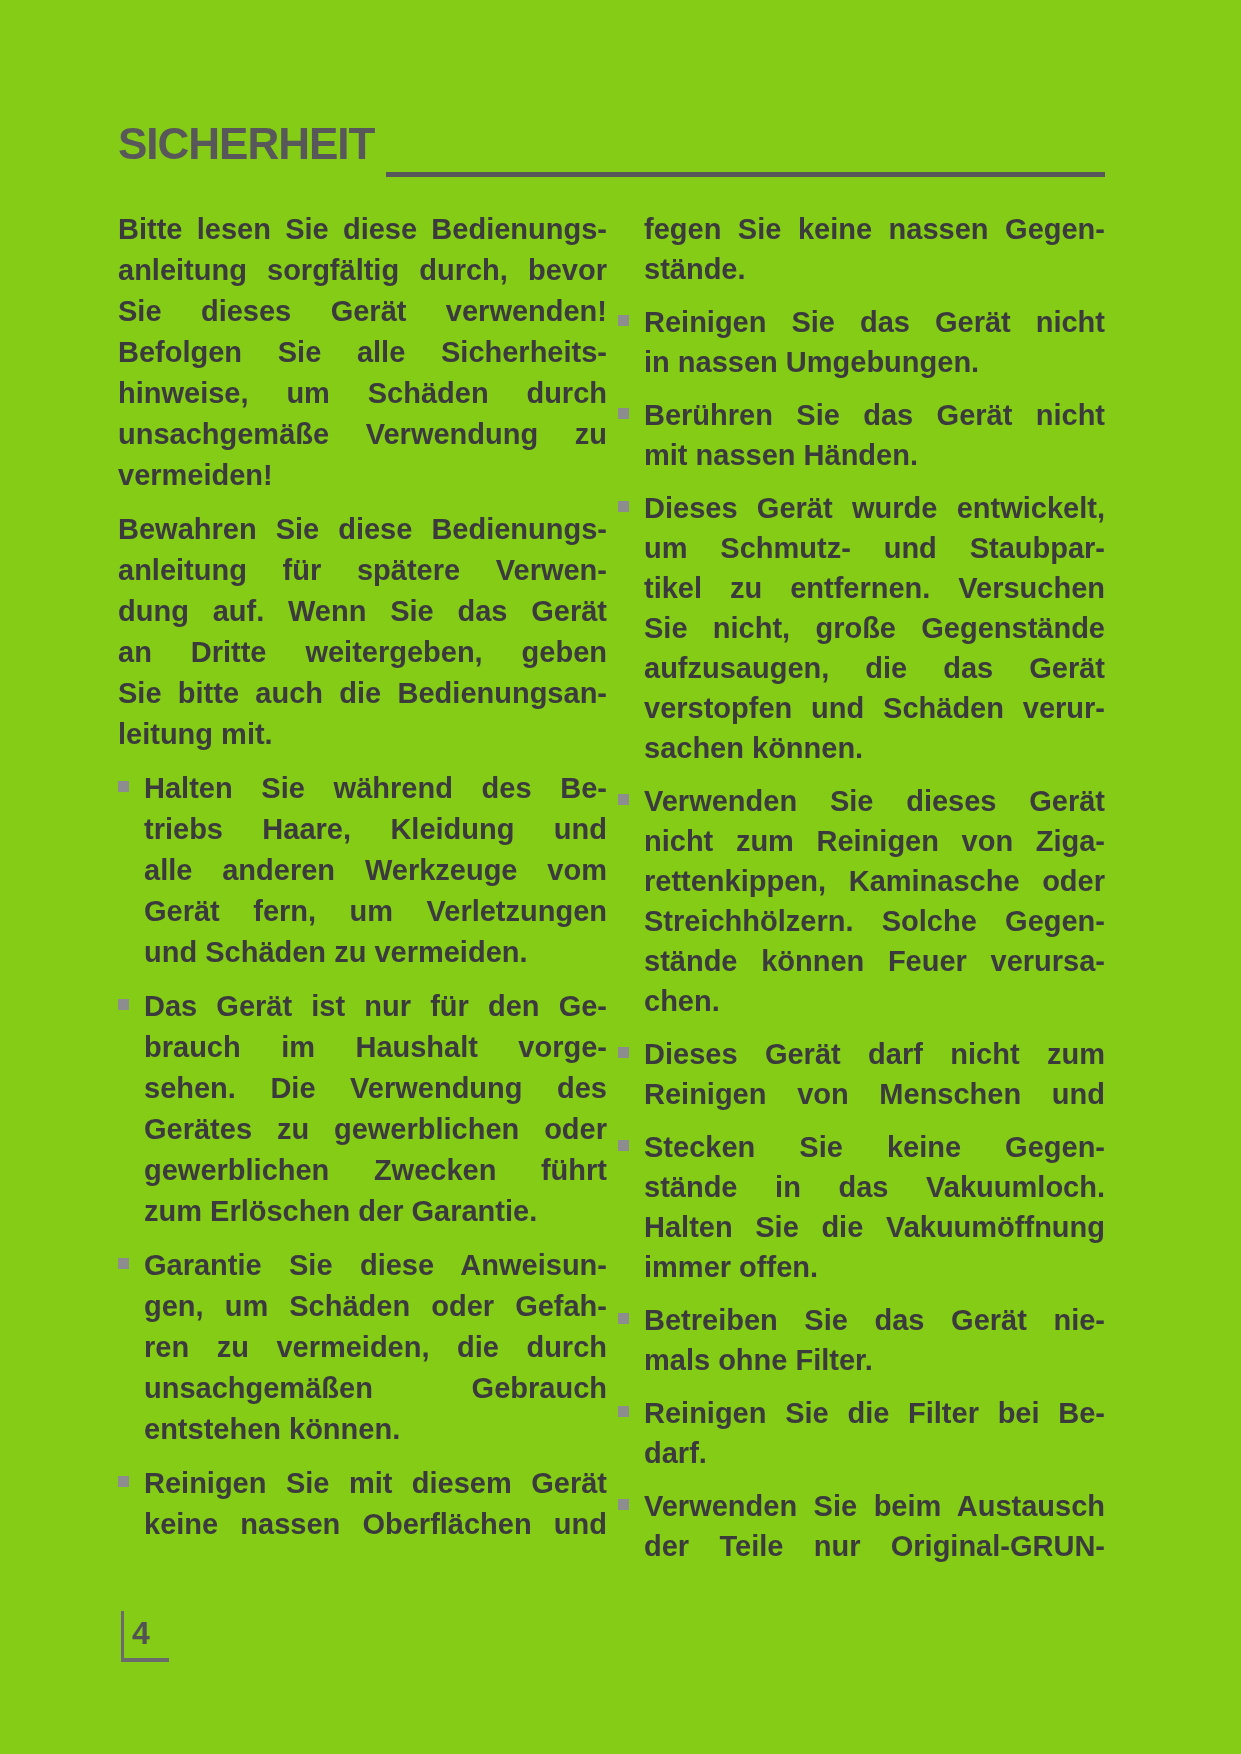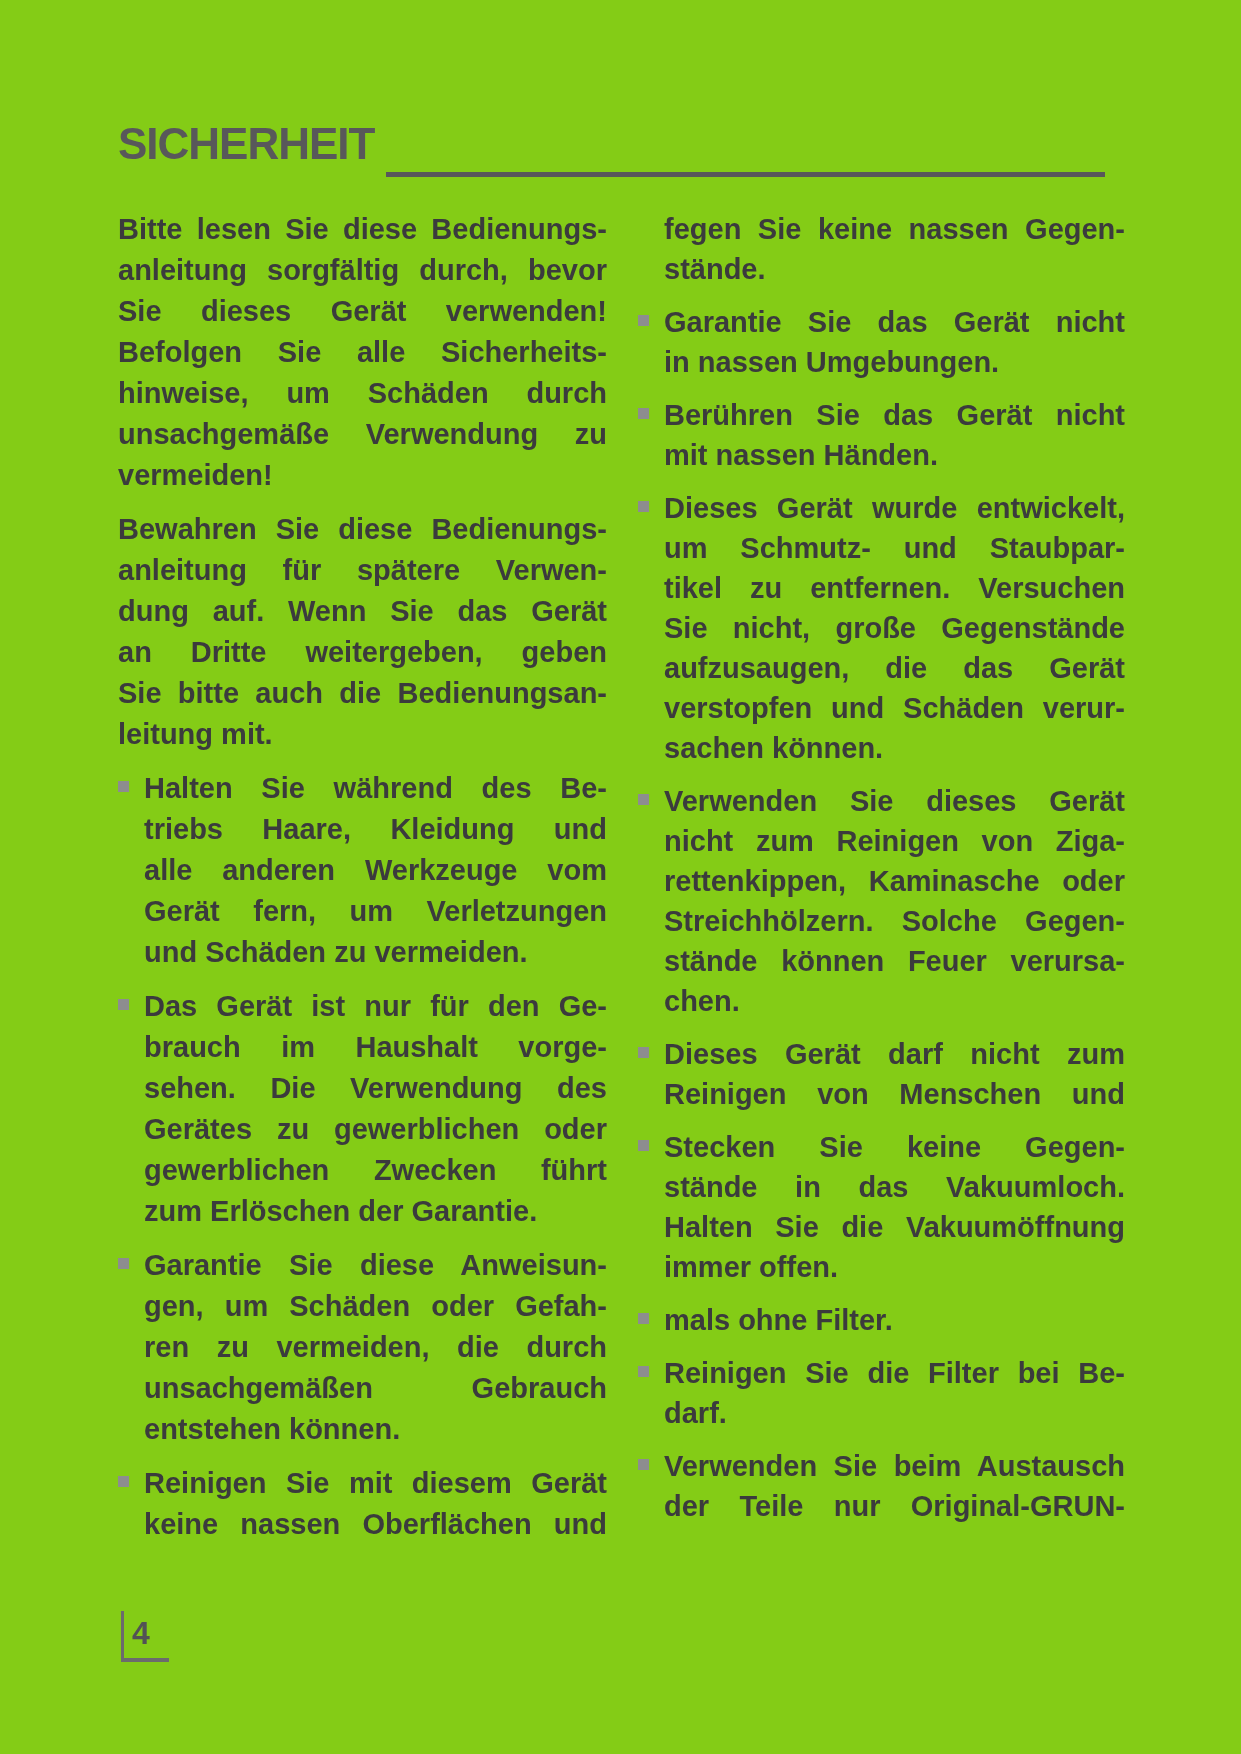--- a/index.html
+++ b/index.html
@@ -22,21 +22,21 @@
     width:719px; height:5px;
     background:var(--rule-color,#58585a);
   }
   .col {
     position:absolute; top:209px;
     color:var(--body-color,#3b3b3d);
     font-size:29px;
     font-weight:bold;
   }
   .col-left  { left:118px; width:489px; line-height:41px; }
-  .col-right { left:638px; width:487px; line-height:40px; }
+  .col-right { left:618px; width:487px; line-height:40px; }
   .block { position:relative; margin-bottom:13px; }
   .block.indent { padding-left:26px; }
   .marker {
     position:absolute; left:0; top:13px;
     width:11px; height:11px;
     background:var(--bullet-color,#8d8d8f);
   }
   .line { text-align:justify; text-align-last:justify; }
   .line-last { text-align:left; text-align-last:left; }
   .corner-v {
@@ -111,21 +111,21 @@
         <div class="line">keine nassen Oberflächen und</div>
       </div>
     </div>
   <div class="col col-right" id="col-right">
       <div class="block indent">
         <div class="line">fegen Sie keine nassen Gegen-</div>
         <div class="line line-last">stände.</div>
       </div>
       <div class="block indent">
         <span class="marker"></span>
-        <div class="line">Garantie Sie das Gerät nicht</div>
+        <div class="line">Reinigen Sie das Gerät nicht</div>
         <div class="line line-last">in nassen Umgebungen.</div>
       </div>
       <div class="block indent">
         <span class="marker"></span>
         <div class="line">Berühren Sie das Gerät nicht</div>
         <div class="line line-last">mit nassen Händen.</div>
       </div>
       <div class="block indent">
         <span class="marker"></span>
         <div class="line">Dieses Gerät wurde entwickelt,</div>
@@ -152,20 +152,21 @@
       </div>
       <div class="block indent">
         <span class="marker"></span>
         <div class="line">Stecken Sie keine Gegen-</div>
         <div class="line">stände in das Vakuumloch.</div>
         <div class="line">Halten Sie die Vakuumöffnung</div>
         <div class="line line-last">immer offen.</div>
       </div>
       <div class="block indent">
         <span class="marker"></span>
+        <div class="line">Betreiben Sie das Gerät nie-</div>
         <div class="line line-last">mals ohne Filter.</div>
       </div>
       <div class="block indent">
         <span class="marker"></span>
         <div class="line">Reinigen Sie die Filter bei Be-</div>
         <div class="line line-last">darf.</div>
       </div>
       <div class="block indent">
         <span class="marker"></span>
         <div class="line">Verwenden Sie beim Austausch</div>

